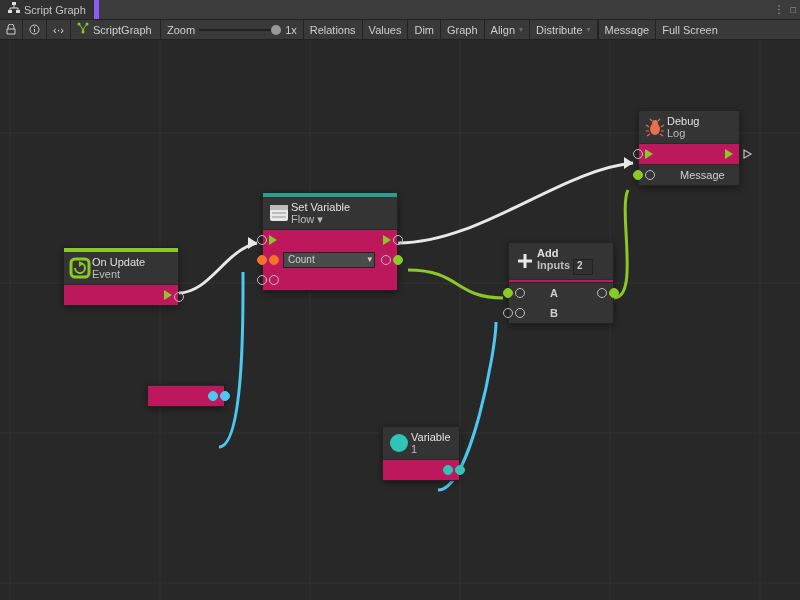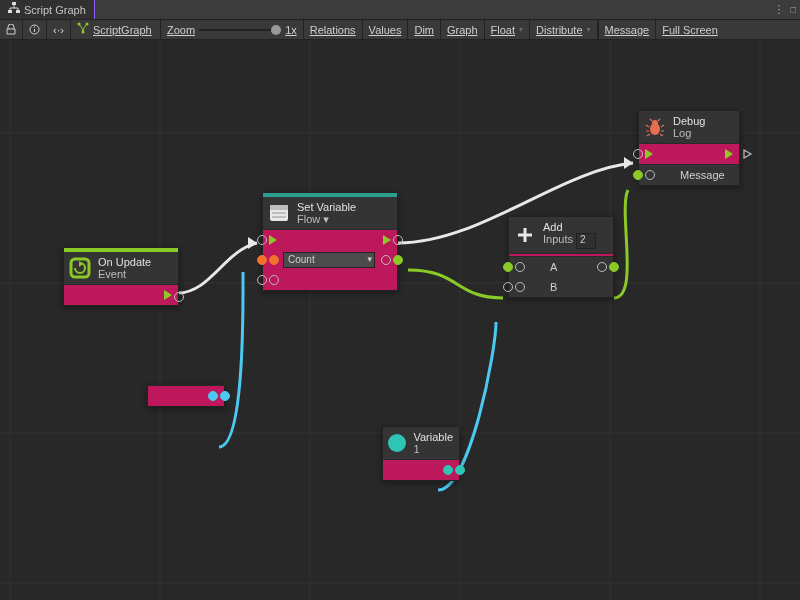--- a/index.html
+++ b/index.html
@@ -17,39 +17,39 @@
   .titlebar {
     height: 20px;
     background: #3c3c3c;
     display: flex;
     border-bottom: 1px solid #222;
   }
   .tab {
     display: flex; align-items: center;
     padding: 0 8px;
     background: #313131;
-    border-right: 1px solid #8b5cf6;
+    border-right: 5px solid #8b5cf6;
   }
   .tab .icon { margin-right: 4px; color: #ddd; font-size: 12px; }
   .titlebar .spacer { flex: 1; }
   .titlebar .winbtns { display: flex; align-items: center; padding-right: 4px; color: #aaa; gap: 6px;}
   .winbtns span { font-size: 11px; }
   
   .toolbar {
     height: 20px;
     background: #393939;
     border-bottom: 1px solid #222;
     display: flex;
     align-items: center;
     font-size: 11px;
     color: #cfcfcf;
   }
   .tool-seg { display: flex; align-items: center; height: 100%; border-right: 1px solid #222; padding: 0 6px; gap: 4px;}
   .tool-seg.small { padding: 0 6px; }
-  .tool-seg .lbl { color: #cfcfcf; text-decoration: underline; }
+  .tool-seg .lbl { color: #cfcfcf; }
   .tool-seg.right { border-right: none; border-left: 1px solid #222; }
   .zoom-slider {
     width: 82px; height: 2px; background: #222; position: relative;
   }
   .zoom-slider .thumb { position: absolute; right: 0px; top: -4px; width: 10px; height: 10px; border-radius: 50%; background: #999; }
   .disabled { color: #6a6a6a; }
   .branch-icon { font-size: 12px; }
   
   .canvas {
     position: absolute; top: 40px; left: 0; right: 0; bottom: 0;
@@ -70,21 +70,21 @@
     box-shadow: 0 2px 6px rgba(0,0,0,0.4);
   }
   .node .accent {
     height: 4px; width: 100%; background: #8ac926;
   }
   .node .accent.teal { background: #2a9d8f; }
   .node .header {
     display: flex; align-items: center;
     background: #343434;
     padding: 4px 6px 4px 4px;
-    gap: 6px;
+    gap: 0;
   }
   .node .header .titles { display: flex; flex-direction: column; line-height: 12px; }
   .node .header .t1 { font-size: 11px; color: #e0e0e0; }
   .node .header .t2 { font-size: 11px; color: #bdbdbd; }
   .node .body {
     background: #be185d;
     border-top: 1px solid #2a2a2a;
   }
   .node .row {
     display: flex; align-items: center;
@@ -205,21 +205,21 @@
   <div class="tool-seg">
       <span class="lbl">Values</span>
     </div>
   <div class="tool-seg">
       <span class="lbl">Dim</span>
     </div>
   <div class="tool-seg">
       <span class="lbl">Graph</span>
     </div>
   <div class="tool-seg">
-      <span class="lbl disabled">Float</span>
+      <span class="lbl disabled">Align</span>
       <span class="disabled" style="font-size:8px;">▾</span>
     </div>
   <div class="tool-seg">
       <span class="lbl disabled">Distribute</span>
       <span class="disabled" style="font-size:8px;">▾</span>
     </div>
   <div class="tool-seg right">
       <span class="lbl">Message</span>
     </div>
   <div class="tool-seg right">
@@ -315,21 +315,21 @@
         <span class="port" style="margin-left:6px;"></span>
         <span class="port right-ext solid" style="background:#8ac926;border-color:#8ac926;"></span>
       </div>
       <div class="row">
         <span class="port left-ext"></span>
         <span class="port"></span>
       </div>
     </div>
   </div>
 
-  <div class="node" style="left:508px; top:176px; width:106px;">
+  <div class="node" style="left:508px; top:202px; width:106px;font-weight:bold;">
     <div class="header">
       <div class="icon-box">
         <svg width="20" height="20" viewBox="0 0 20 20">
             <path d="M10 3 v14 M3 10 h14" stroke="#e8e8e8" stroke-width="3"></path>
           </svg>
       </div>
       <div class="titles">
         <span class="t1">Add</span>
         <span class="t2"><span>Inputs</span> <span class="inputnum" style="display:inline-block;">2</span></span>
       </div>

